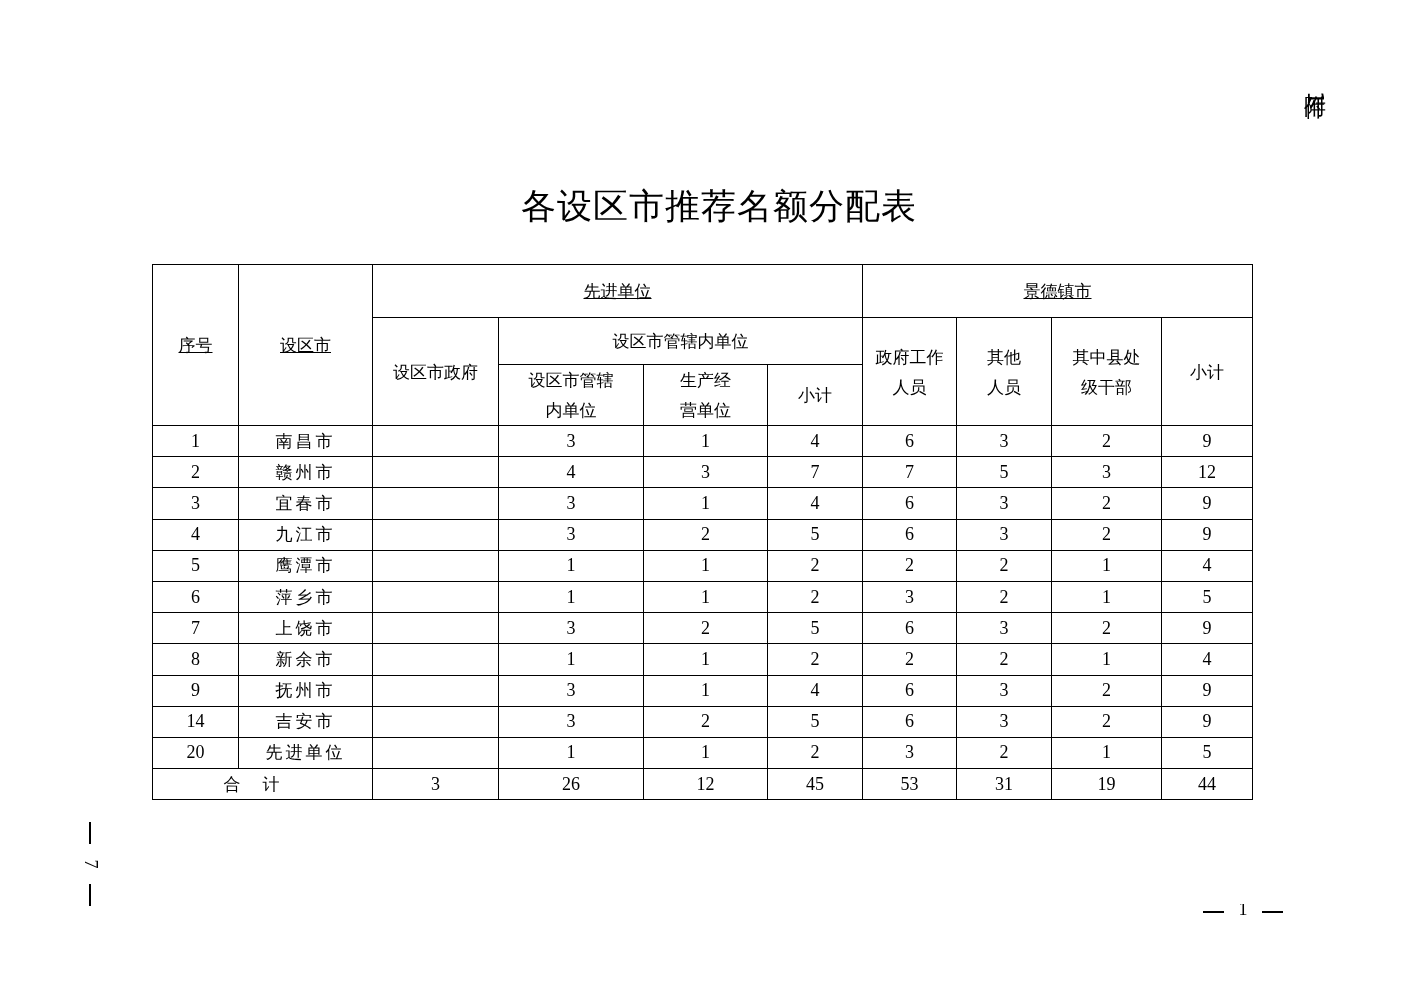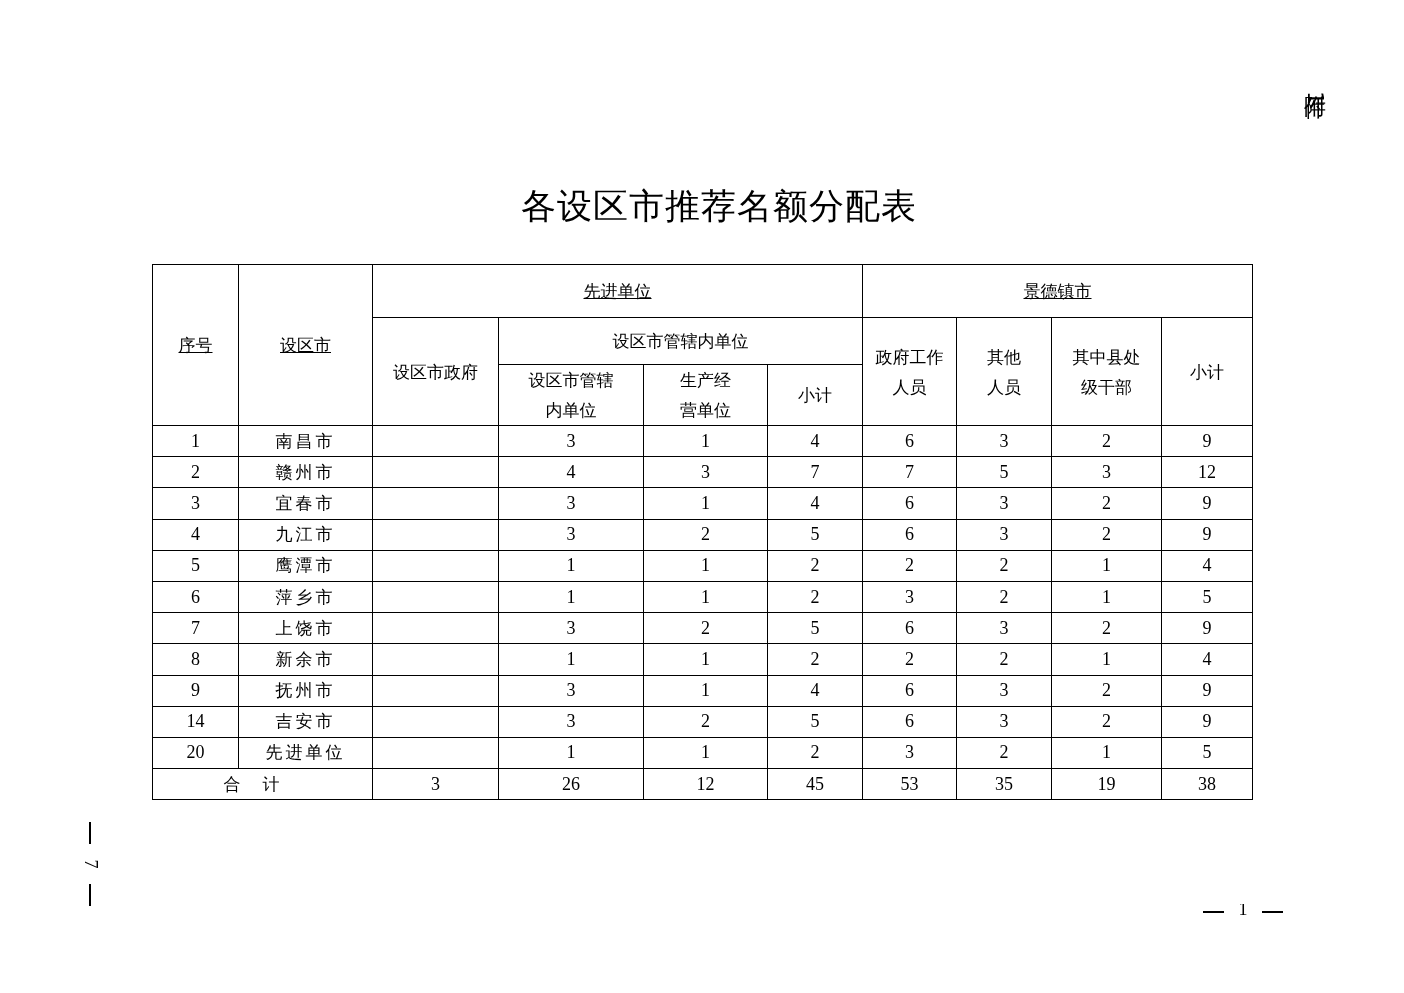--- a/index.html
+++ b/index.html
@@ -275,23 +275,23 @@
       </tr>
     </tbody>
   <tfoot>
     <tr>
       <td colspan="2" class="total-label">合计</td>
       <td>3</td>
       <td>26</td>
       <td>12</td>
       <td>45</td>
       <td>53</td>
-      <td>35</td>
+      <td>31</td>
       <td>19</td>
-      <td>38</td>
+      <td>44</td>
     </tr>
   </tfoot>
 </table>
 
 <div class="page-left">
   <div class="dash"></div>
   <div class="num">7</div>
   <div class="dash"></div>
 </div>
 

